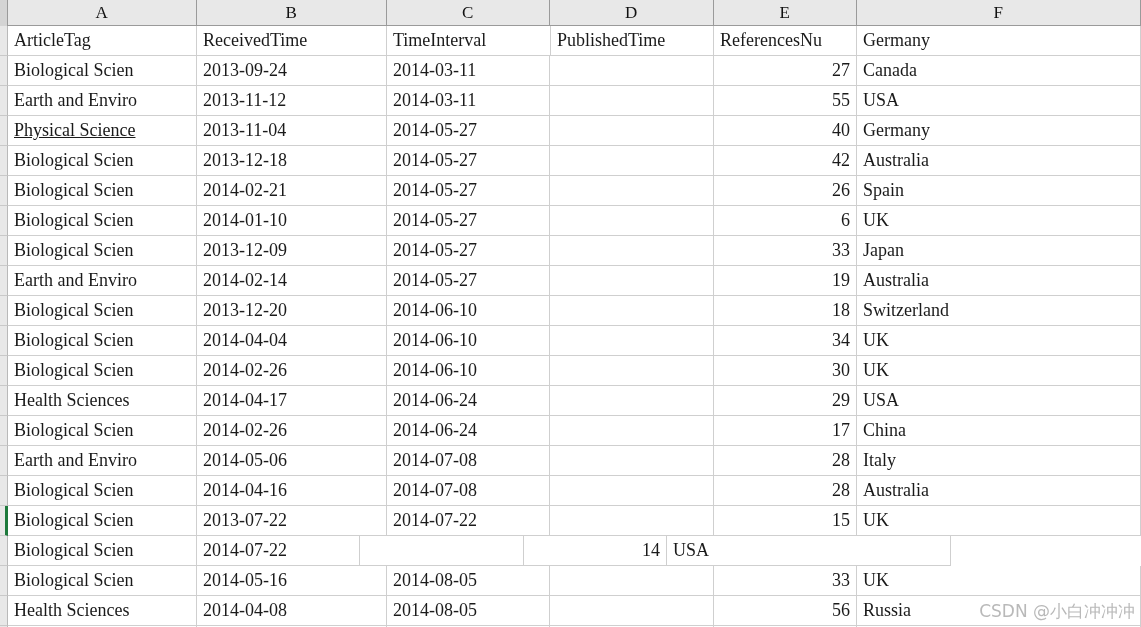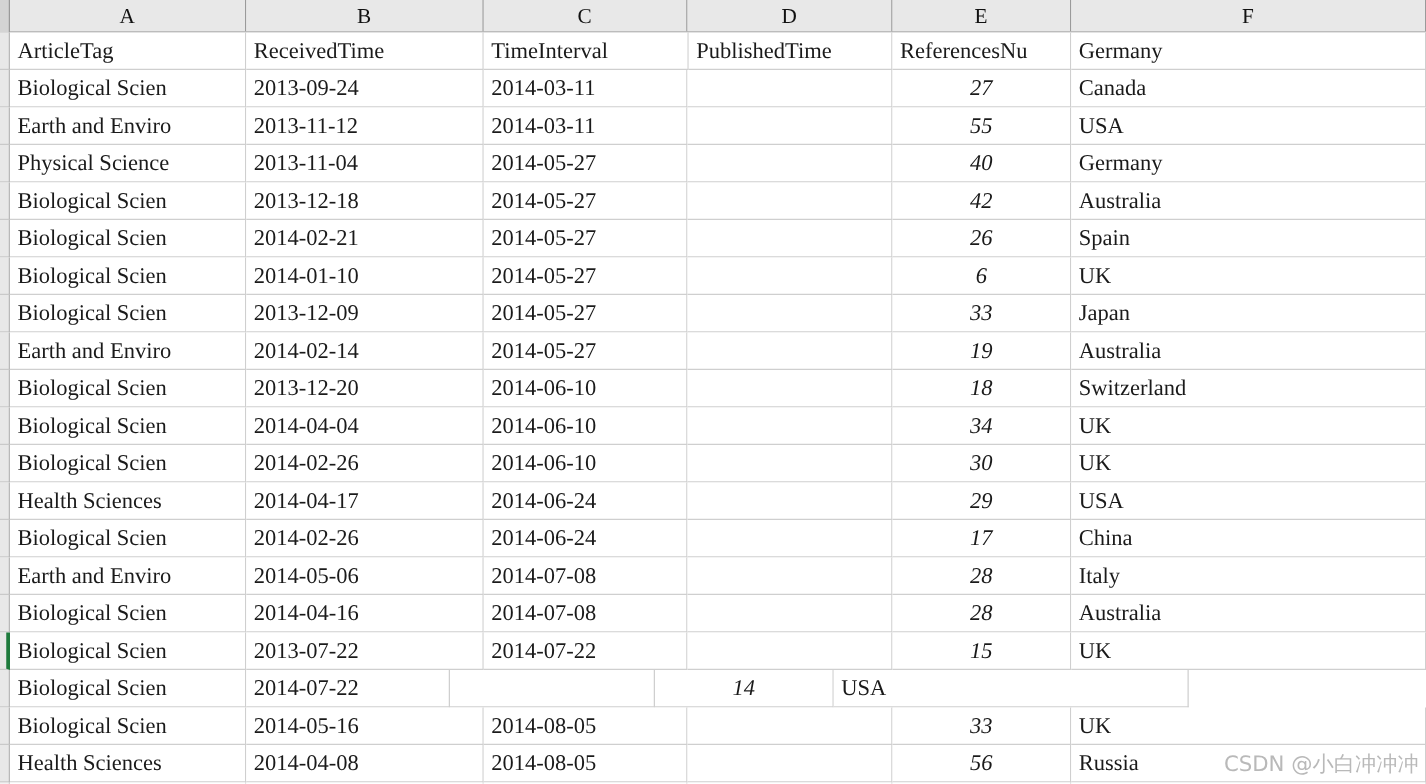--- a/index.html
+++ b/index.html
@@ -75,21 +75,21 @@
     border-bottom: 1px solid #cfcfcf;
     font-size: 18px;
     line-height: 29px;
     color: #1a1a1a;
     overflow: hidden;
     white-space: nowrap;
     padding: 0 6px;
     flex: 0 0 auto;
     background: #ffffff;
   }
-  .cell.num { text-align: center; font-style: italic; }
+  .cell.num { text-align: right; }
   .cell.txt { text-align: left; }
   .cell.blank { }
 
   
   .row.active .row-gutter {
     background: #e8e8e8;
     border-right: 3px solid #1e7a3c;
   }
 
   
@@ -138,21 +138,21 @@
         <div class="row-gutter"></div>
         <div class="cell txt" style="flex-basis: 189px; width: 189px;">Earth and Enviro</div>
         <div class="cell txt" style="flex-basis: 190px; width: 190px;">2013-11-12</div>
         <div class="cell txt" style="flex-basis: 163px; width: 163px;">2014-03-11</div>
         <div class="cell txt blank" style="flex-basis: 164px; width: 164px;"></div>
         <div class="cell num" style="flex-basis: 143px; width: 143px;">55</div>
         <div class="cell txt" style="flex-basis: 284px; width: 284px;">USA</div>
       </div>
       <div class="row">
         <div class="row-gutter"></div>
-        <div class="cell txt" style="flex-basis: 189px; width: 189px;">Physical Science</div>
+        <div class="cell txt" style="flex-basis: 189px; width: 189px; text-decoration: underline;">Physical Science</div>
         <div class="cell txt" style="flex-basis: 190px; width: 190px;">2013-11-04</div>
         <div class="cell txt" style="flex-basis: 163px; width: 163px;">2014-05-27</div>
         <div class="cell txt blank" style="flex-basis: 164px; width: 164px;"></div>
         <div class="cell num" style="flex-basis: 143px; width: 143px;">40</div>
         <div class="cell txt" style="flex-basis: 284px; width: 284px;">Germany</div>
       </div>
       <div class="row">
         <div class="row-gutter"></div>
         <div class="cell txt" style="flex-basis: 189px; width: 189px;">Biological Scien</div>
         <div class="cell txt" style="flex-basis: 190px; width: 190px;">2013-12-18</div>

